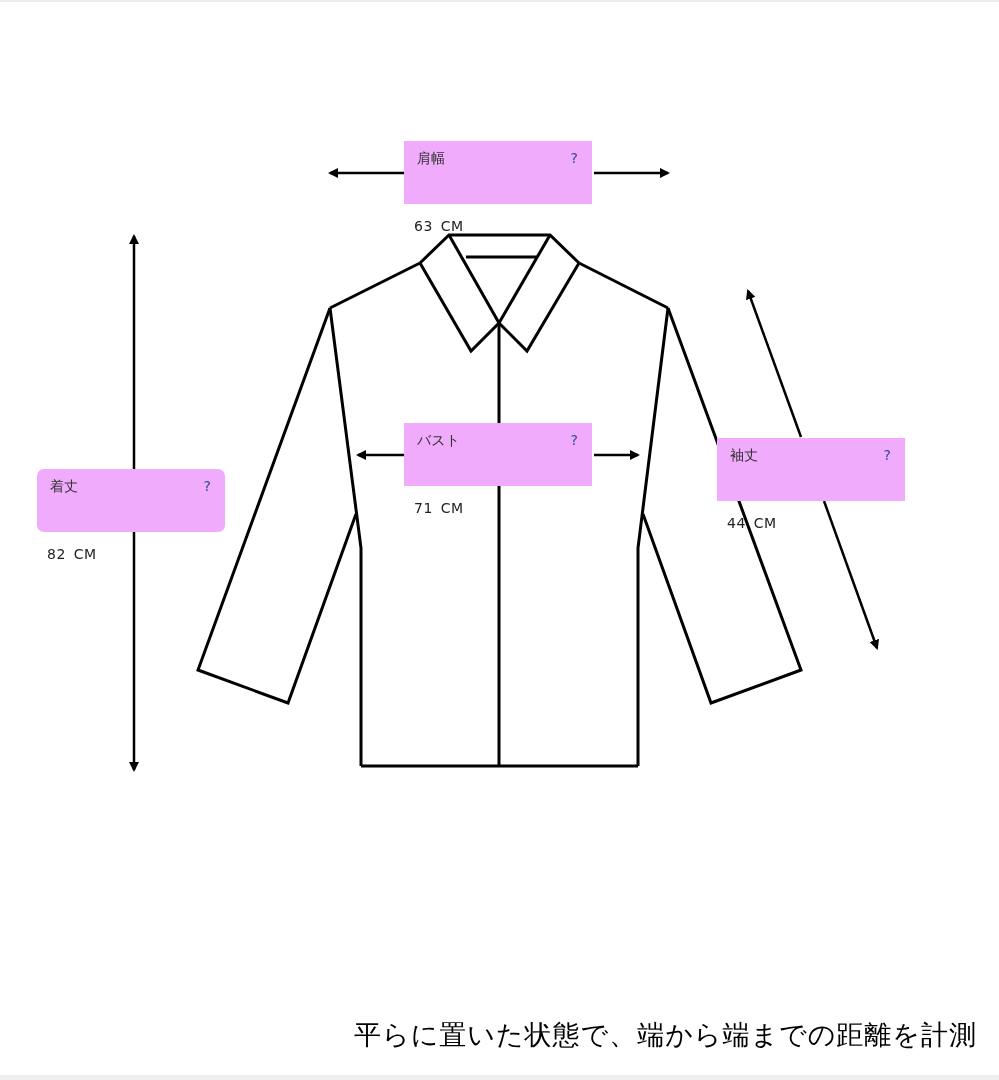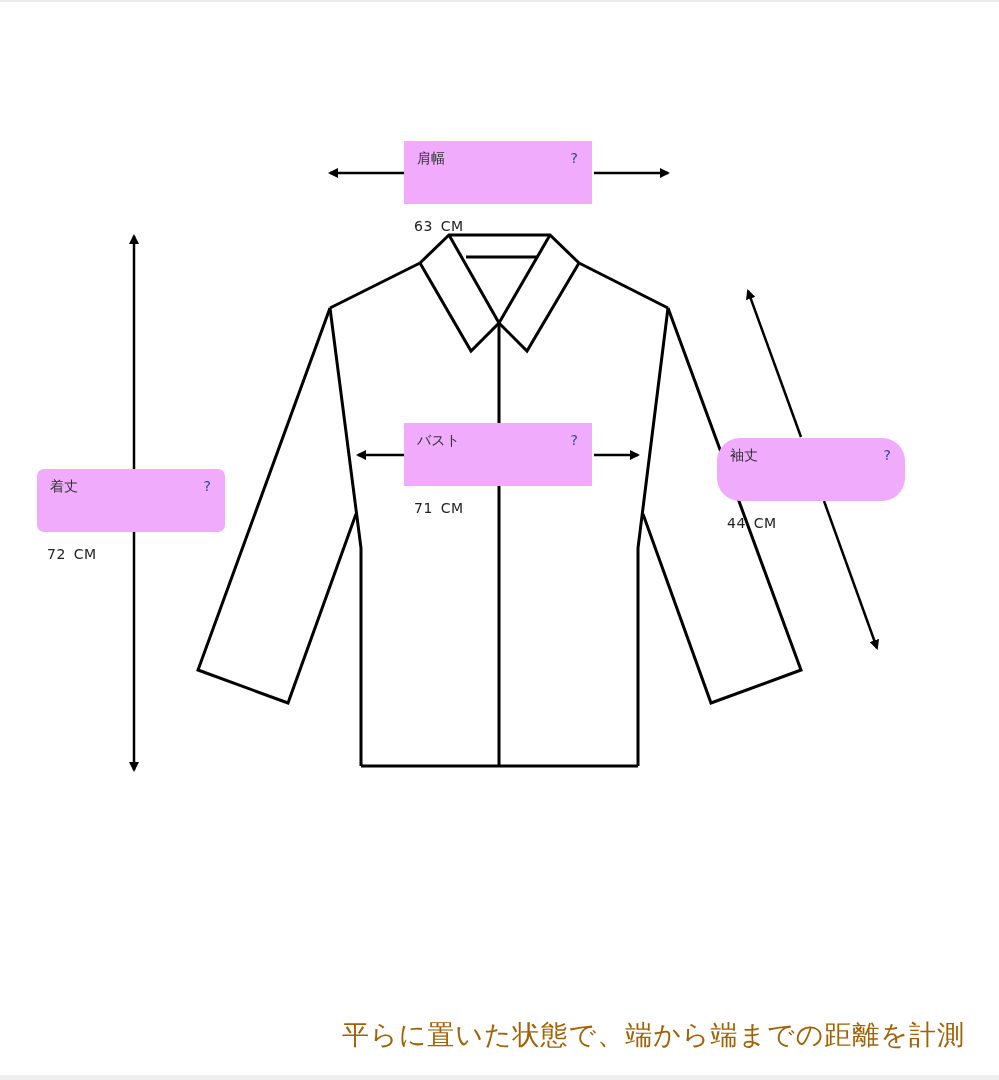--- a/index.html
+++ b/index.html
@@ -51,24 +51,24 @@
       left: 10px; top: 41px;
       font-size: 14px;
       color: #222222;
       font-family: "DejaVu Sans", "Liberation Sans", sans-serif;
       letter-spacing: 0.5px;
       margin-top: 36px;
     }
     .label-box .value .unit { margin-left: 8px; }
     .caption {
       position: absolute;
-      right: 34px;
+      right: 22px;
       top: 1017px;
       font-size: 27px;
-      color: #a16207;
+      color: #000000;
       letter-spacing: 1px;
       white-space: nowrap;
     }
   </style>
 </head>
 <body>
 
 <div class="top-edge"></div>
 
 <svg class="diagram" width="999" height="1080" viewBox="0 0 999 1080" xmlns="http://www.w3.org/2000/svg">
@@ -127,24 +127,24 @@
 
 <div class="label-box" style="left:404px; top:423px;">
   <span class="name">バスト</span>
   <span class="help">?</span>
   <span class="value"><span>71</span><span class="unit">CM</span></span>
 </div>
 
 <div class="label-box" style="left:37px; top:469px;border-radius:7px;">
   <span class="name">着丈</span>
   <span class="help">?</span>
-  <span class="value"><span>72</span><span class="unit">CM</span></span>
+  <span class="value"><span>82</span><span class="unit">CM</span></span>
 </div>
 
-<div class="label-box" style="left:717px; top:438px;border-radius:23px;">
+<div class="label-box" style="left:717px; top:438px;">
   <span class="name">袖丈</span>
   <span class="help">?</span>
   <span class="value"><span>44</span><span class="unit">CM</span></span>
 </div>
 
 <div class="caption">平らに置いた状態で、端から端までの距離を計測</div>
 
 <div class="bottom-edge"></div>
 
 </body></html>

